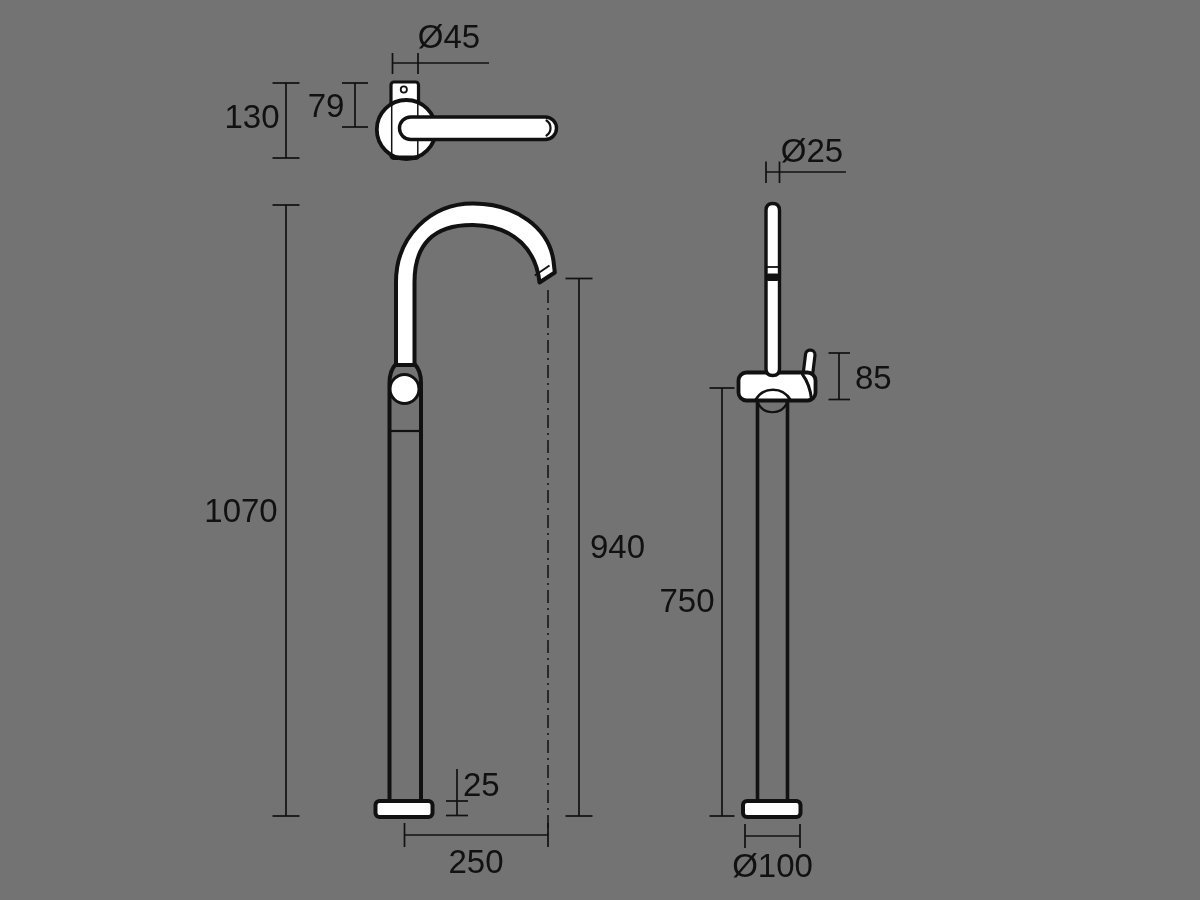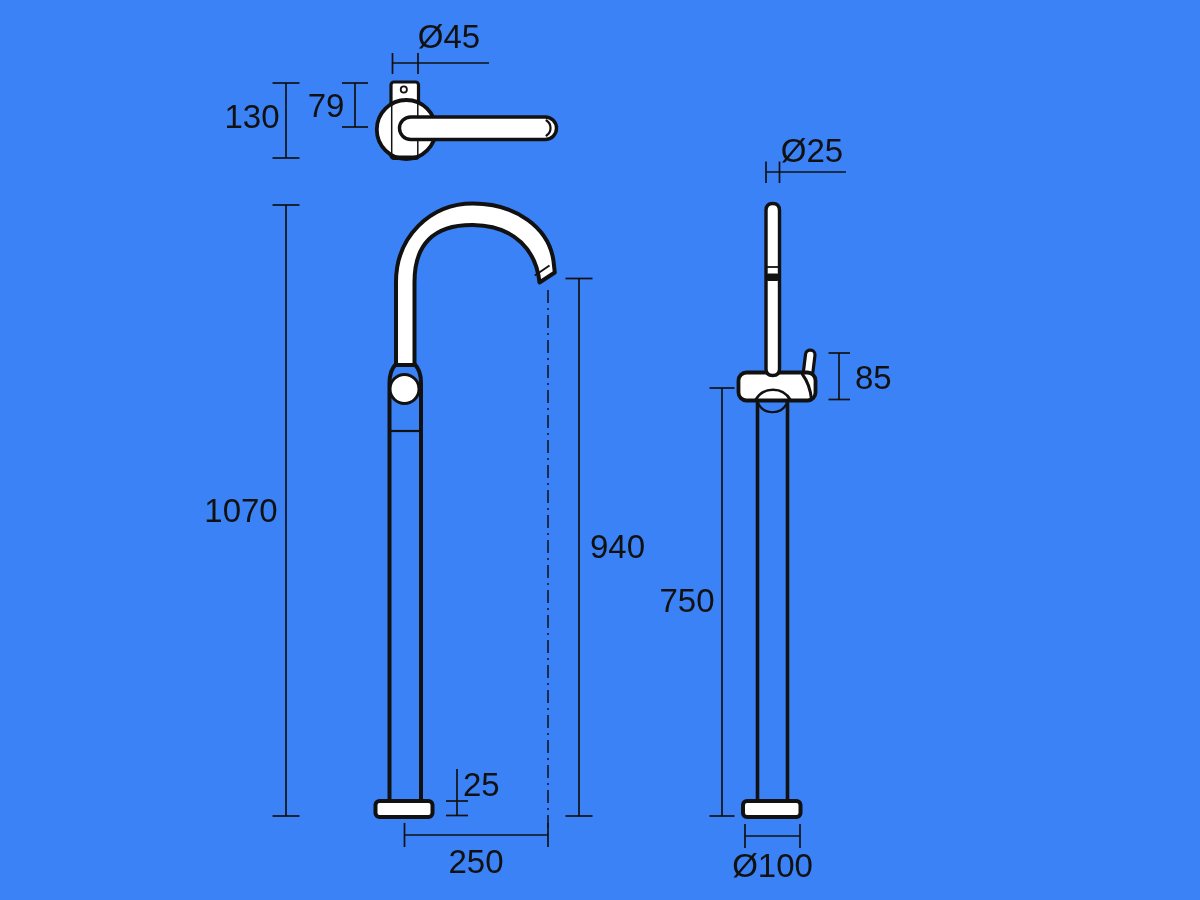--- a/index.html
+++ b/index.html
@@ -1,19 +1,19 @@
 <!DOCTYPE html>
 <html><head>
 <meta charset="utf-8">
 <style>
   html,body{margin:0;padding:0;background:#ffffff;}
   .canvas{
     position:relative;
     width:1200px;height:900px;
-    background:#3b82f6;
+    background:#737373;
     font-family:"Liberation Sans","DejaVu Sans",sans-serif;
     overflow:hidden;
   }
   svg{display:block;}
   text{
     font-family:"Liberation Sans","DejaVu Sans",sans-serif;
     font-size:33px;
     fill:#111111;
   }
   .obj{stroke:#111111;fill:none;stroke-linecap:round;stroke-linejoin:round;}

